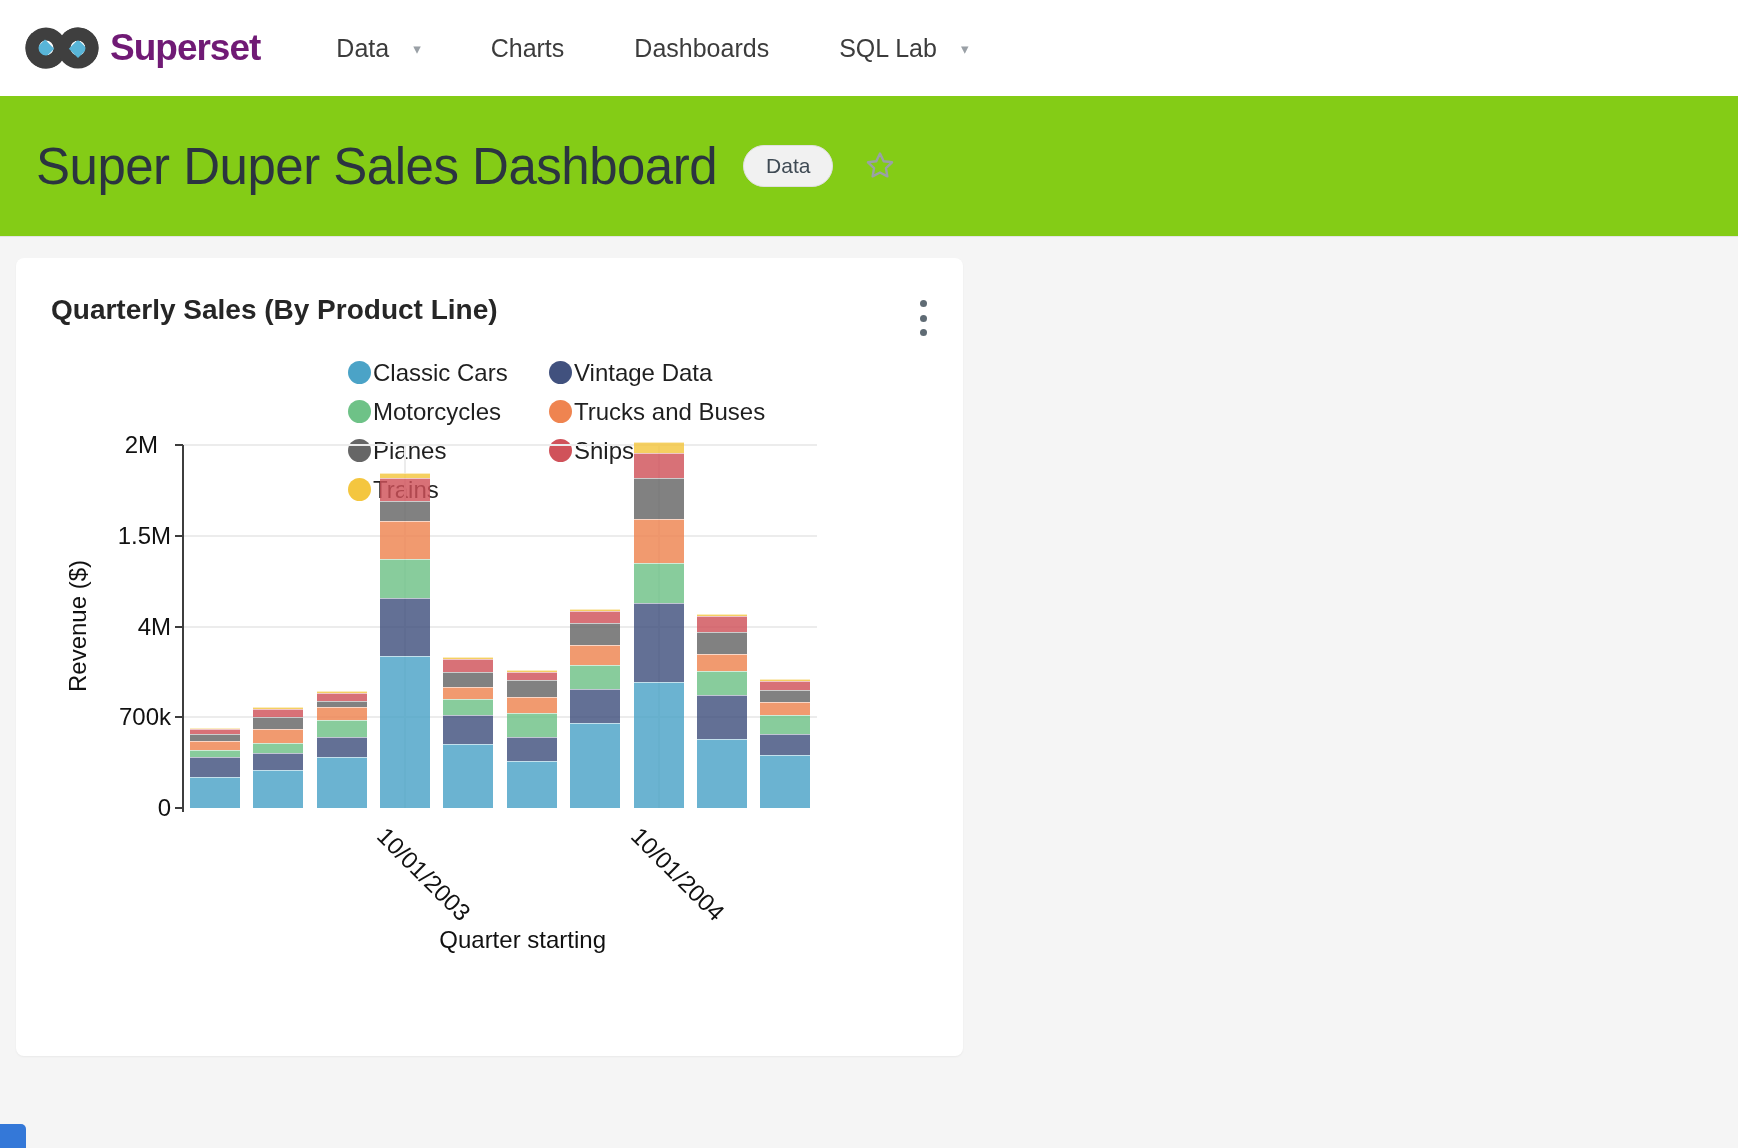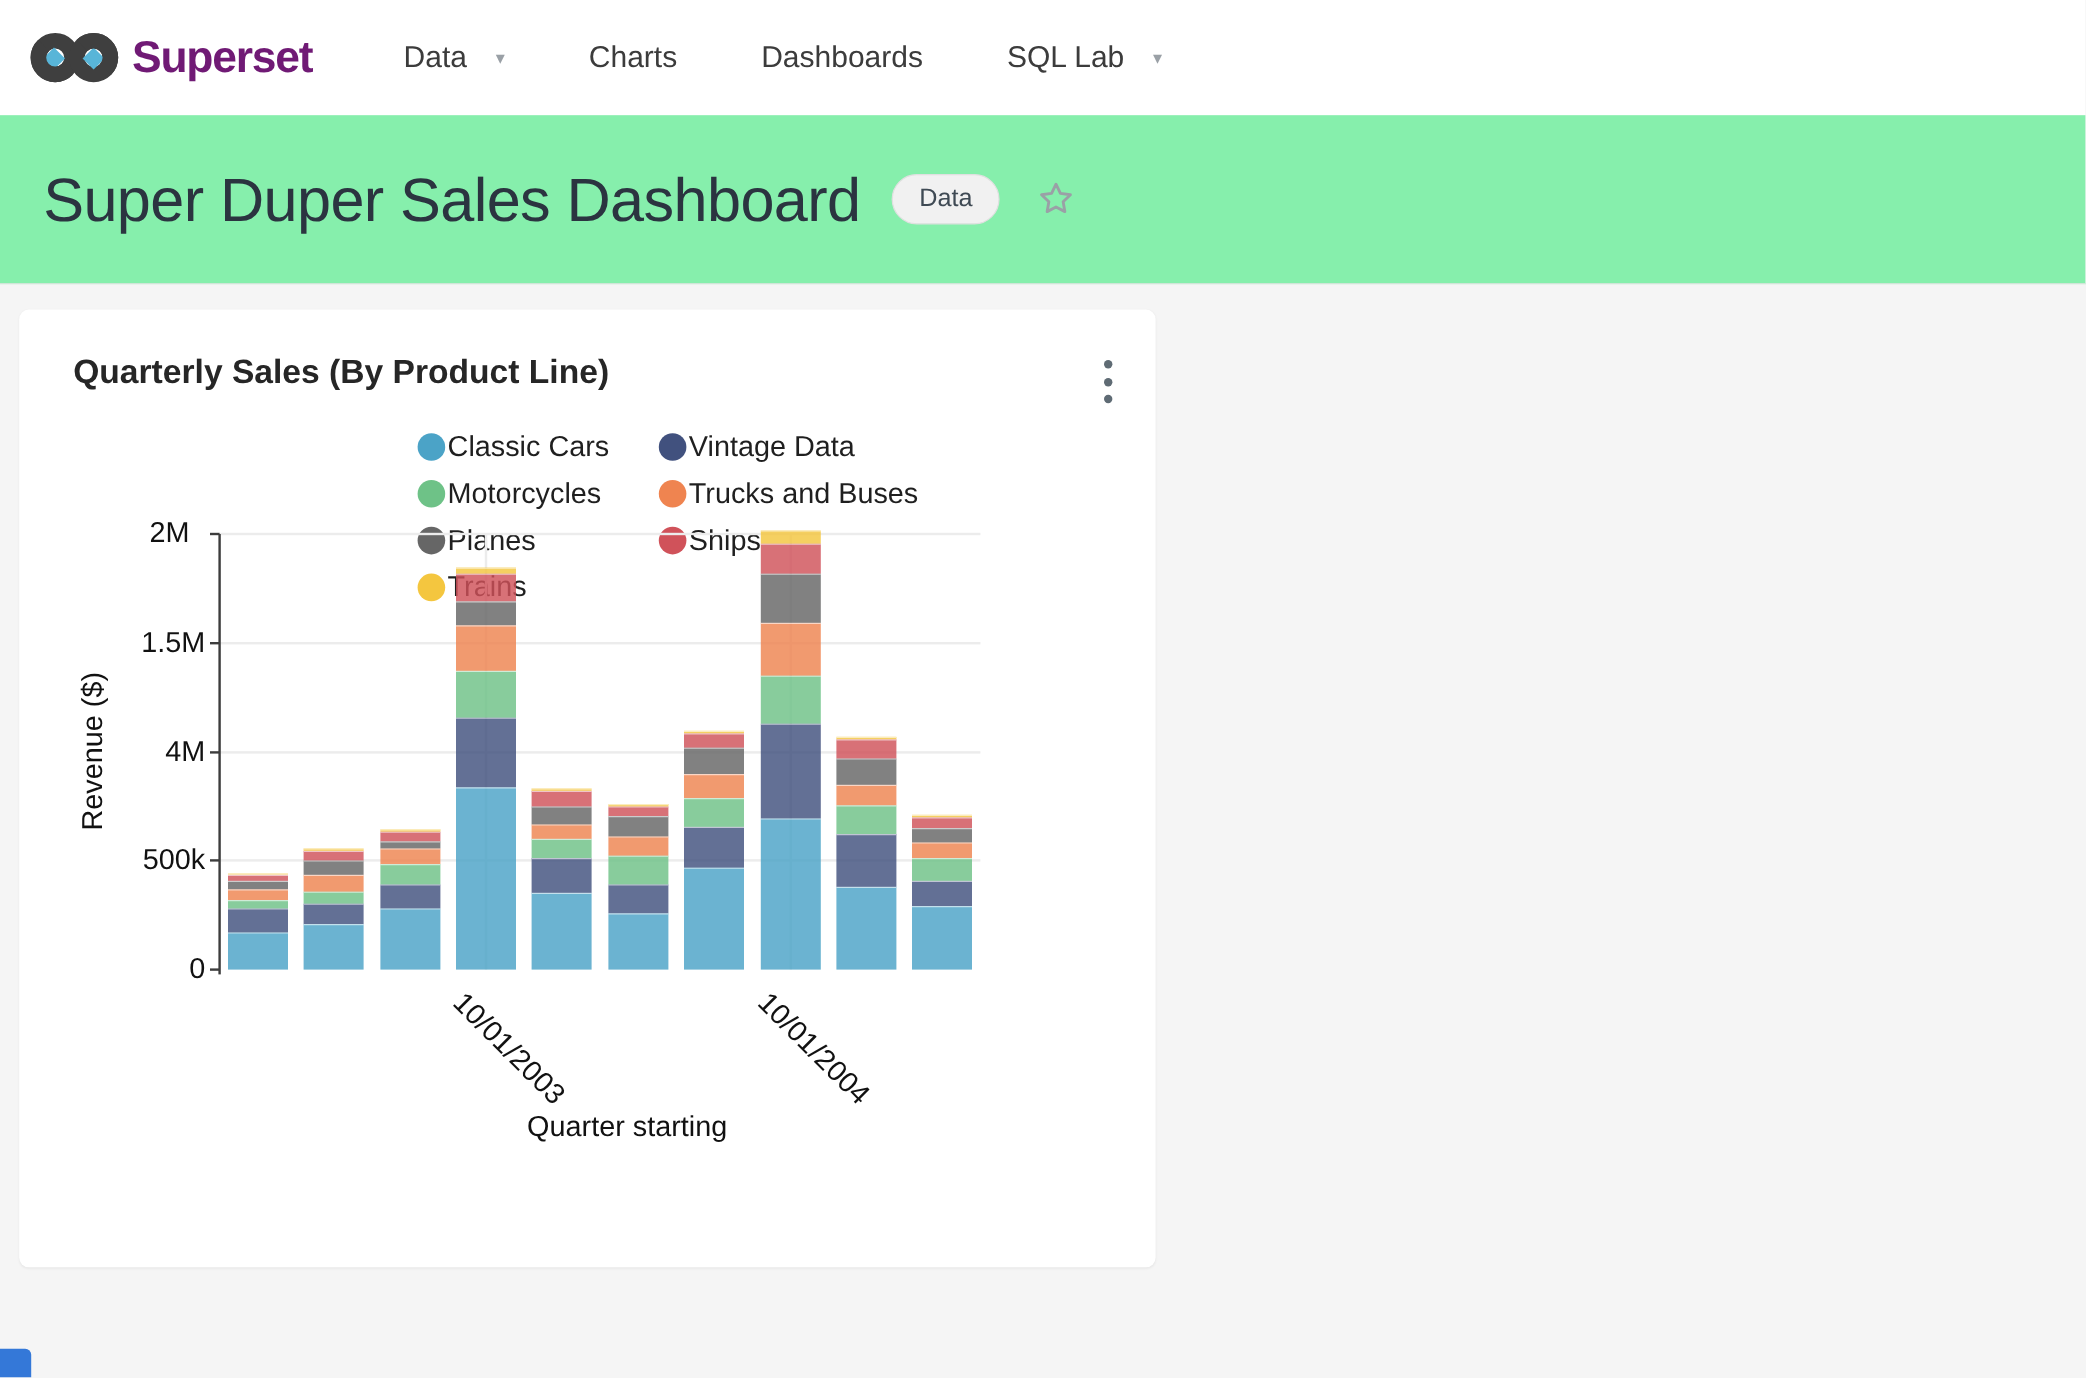--- a/index.html
+++ b/index.html
@@ -8,31 +8,31 @@
 
   
   .topnav{height:96px;background:#fff;display:flex;align-items:center;padding:0 24px;box-sizing:border-box;}
   .brand{display:flex;align-items:center;gap:10px;cursor:pointer;}
   .brand-text{font-size:37px;font-weight:bold;color:#701a75;letter-spacing:-1px;}
   .nav-items{display:flex;align-items:center;gap:70px;margin-left:76px;}
   .nav-item{font-size:25px;color:#3c3c3c;display:flex;align-items:center;gap:24px;cursor:pointer;white-space:nowrap;}
   .caret{font-size:15px;color:#9aa0a6;line-height:1;}
 
   
-  .title-row{height:141px;background:#86efac;display:flex;align-items:center;padding:0 36px;border-bottom:1px solid #e3e3e3;box-sizing:border-box;}
+  .title-row{height:141px;background:#84cc16;display:flex;align-items:center;padding:0 36px;border-bottom:1px solid #e3e3e3;box-sizing:border-box;}
   .page-title{font-size:51px;font-weight:500;color:#2b3440;letter-spacing:-0.5px;}
   .draft-badge{margin-left:26px;background:#f1f1f1;border:1px solid #e0e0e0;border-radius:22px;
                padding:8px 22px;font-size:21px;color:#3f4a54;cursor:pointer;}
   .fav{margin-left:30px;display:flex;align-items:center;cursor:pointer;}
 
   
   .content{position:relative;height:911px;background:#f5f5f5;}
   .card{position:absolute;left:16px;top:21px;width:947px;height:798px;background:#fff;
         border-radius:8px;box-shadow:0 1px 2px rgba(0,0,0,0.05);}
-  .card-title{position:absolute;left:45px;top:36px;font-size:28px;font-weight:600;color:#262626;}
+  .card-title{position:absolute;left:35px;top:36px;font-size:28px;font-weight:600;color:#262626;}
   .kebab{position:absolute;left:895px;top:40px;width:24px;height:40px;display:flex;flex-direction:column;
          align-items:center;justify-content:space-between;cursor:pointer;padding:2px 0;box-sizing:border-box;}
   .kebab i{width:7px;height:7px;border-radius:50%;background:#5f6b74;}
 
   
   .axis-line{position:absolute;background:#3d3d3d;}
   .gridline-h{position:absolute;height:2px;background:#ececec;}
   .gridline-v{position:absolute;width:2px;background:#ececec;}
   .ytick-label{position:absolute;width:70px;text-align:right;font-size:24px;color:#111;}
   .ytick-mark{position:absolute;width:8px;height:2px;background:#3d3d3d;}
@@ -137,21 +137,21 @@
           </div>
           <div class="legend-item">
             <div class="legend-dot" style="background: rgb(244, 198, 63);"></div>
             <span class="legend-label">Trains</span>
           </div>
         </div>
     <div class="ytick-mark" style="left: 159px; top: 549px;"></div>
         <div class="ytick-label" style="left: 85px; top: 536px;">0</div>
         <div class="gridline-h" style="left: 167px; top: 458.25px; width: 634px;"></div>
         <div class="ytick-mark" style="left: 159px; top: 458.25px;"></div>
-        <div class="ytick-label" style="left: 85px; top: 445.25px;">500k</div>
+        <div class="ytick-label" style="left: 85px; top: 445.25px;">700k</div>
         <div class="gridline-h" style="left: 167px; top: 367.5px; width: 634px;"></div>
         <div class="ytick-mark" style="left: 159px; top: 367.5px;"></div>
         <div class="ytick-label" style="left: 85px; top: 354.5px;">4M</div>
         <div class="gridline-h" style="left: 167px; top: 276.75px; width: 634px;"></div>
         <div class="ytick-mark" style="left: 159px; top: 276.75px;"></div>
         <div class="ytick-label" style="left: 85px; top: 263.75px;">1.5M</div>
         <div class="gridline-h" style="left: 167px; top: 186px; width: 634px;"></div>
         <div class="ytick-mark" style="left: 159px; top: 186px;"></div>
         <div class="ytick-label" style="left: 72px; top: 173px;">2M</div>
         <div class="gridline-v" style="left: 387.9px; top: 187px; height: 363px;"></div>

